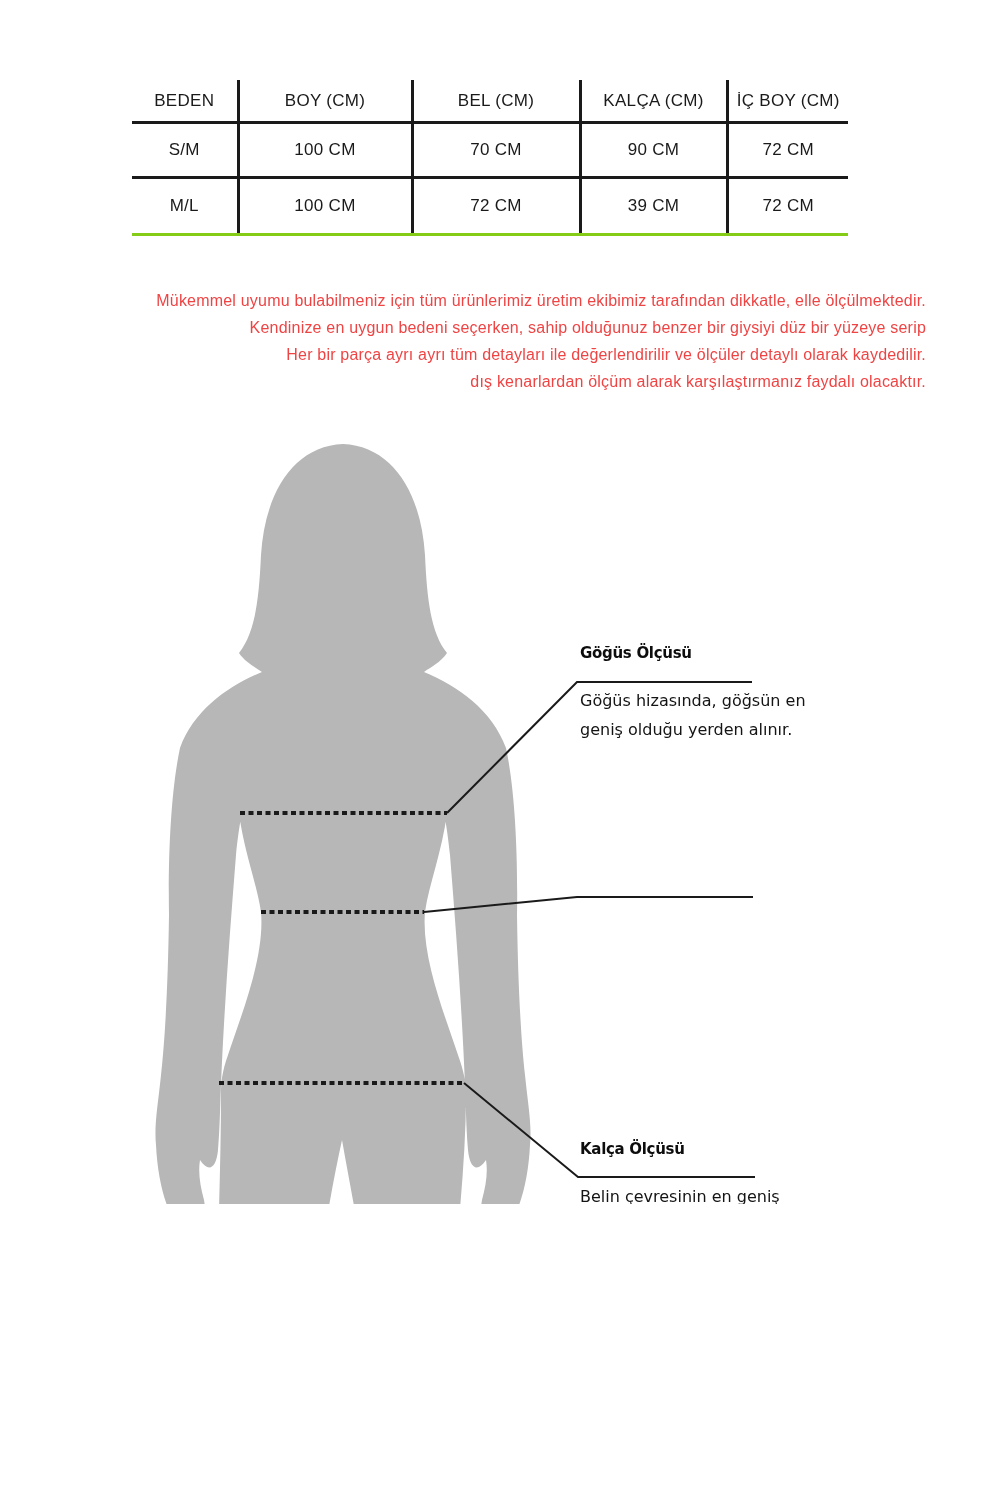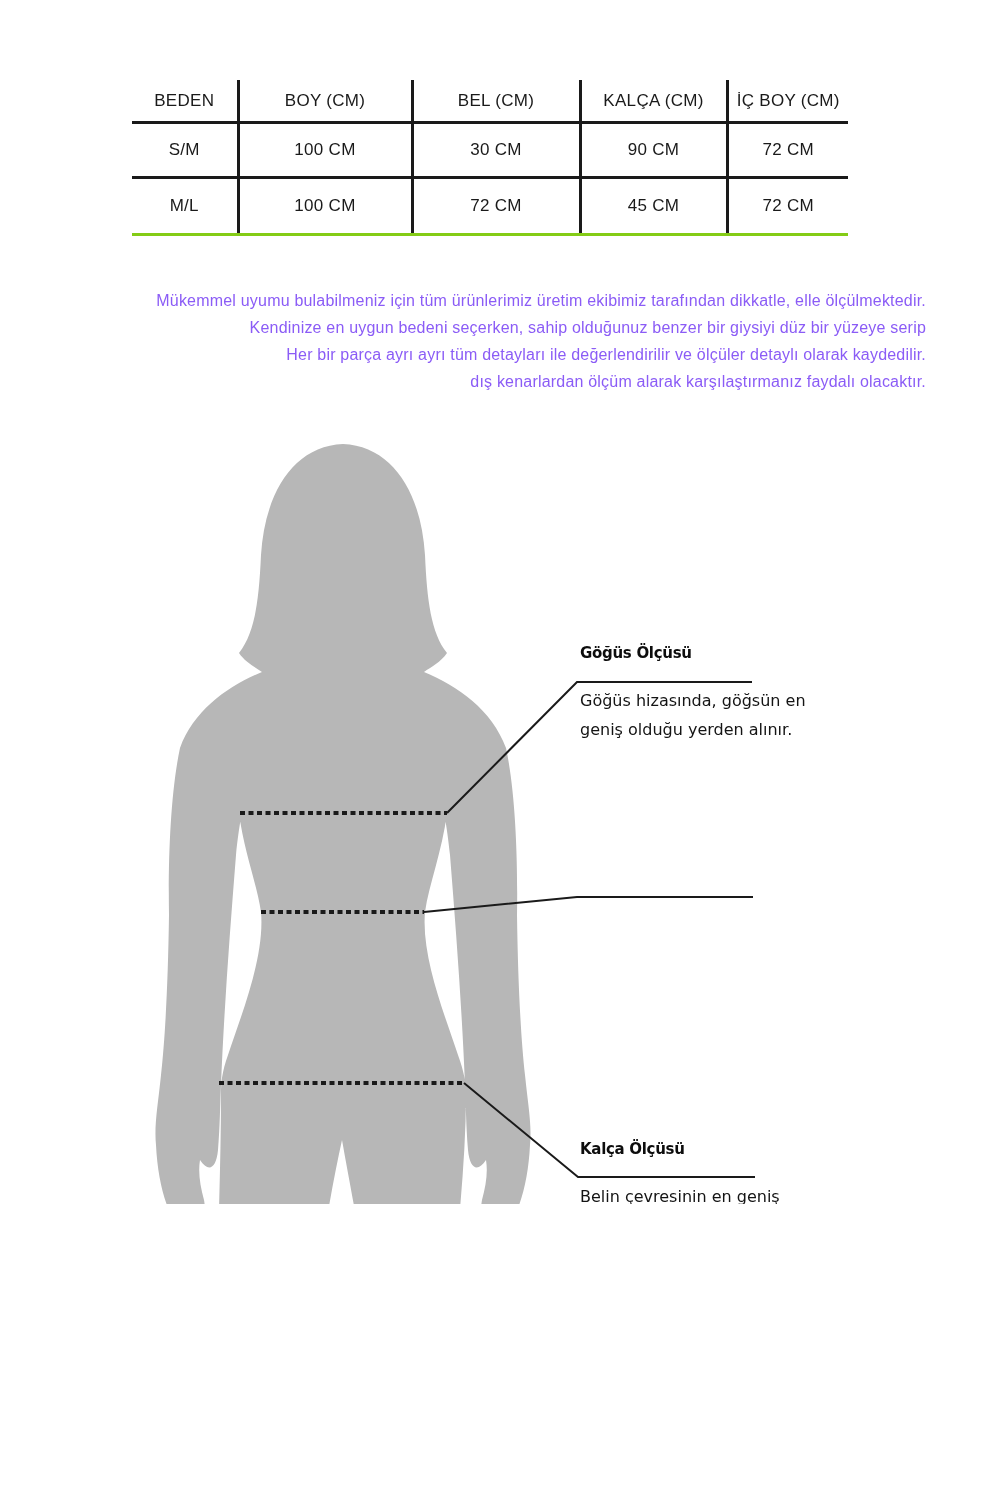--- a/index.html
+++ b/index.html
@@ -19,21 +19,21 @@
     padding:0;
   }
   .size-table th{height:41px;border-bottom:3px solid #1a1a1a;}
   .size-table tbody tr:nth-child(1) td{height:52px;border-bottom:3px solid #1a1a1a;}
   .size-table tbody tr:nth-child(2) td{height:54px;border-bottom:3px solid #84cc16;}
   .size-table th + th,.size-table td + td{border-left:3px solid #1a1a1a;}
 
   
   .intro{
     position:absolute;left:0;top:287px;width:926px;text-align:right;
-    font-size:16px;line-height:27px;letter-spacing:.2px;color:#8b5cf6;
+    font-size:16px;line-height:27px;letter-spacing:.2px;color:#ef4444;
   }
 
   
   .figure-svg{position:absolute;left:0;top:0;width:1000px;height:1500px;}
 
   .callout{position:absolute;width:330px;font-family:"DejaVu Sans",sans-serif;color:#141414;}
   .callout h3{margin:0;font-size:15px;line-height:26px;font-weight:700;letter-spacing:-.3px;color:#0d0d0d;}
   .callout .desc{margin-top:20px;font-size:16px;line-height:29px;}
   .callout-chest{left:580px;top:640px;}
   .callout-waist{left:578px;top:855px;}
@@ -58,29 +58,29 @@
         <th>BOY (CM)</th>
         <th>BEL (CM)</th>
         <th>KALÇA (CM)</th>
         <th>İÇ BOY (CM)</th>
       </tr>
     </thead>
     <tbody>
       <tr>
         <td>S/M</td>
         <td>100 CM</td>
-        <td>30 CM</td>
+        <td>70 CM</td>
         <td>90 CM</td>
         <td>72 CM</td>
       </tr>
       <tr>
         <td>M/L</td>
         <td>100 CM</td>
         <td>72 CM</td>
-        <td>45 CM</td>
+        <td>39 CM</td>
         <td>72 CM</td>
       </tr>
     </tbody>
   </table>
 
   <div class="intro">
     <div>Mükemmel uyumu bulabilmeniz için tüm ürünlerimiz üretim ekibimiz tarafından dikkatle, elle ölçülmektedir.</div>
     <div>Kendinize en uygun bedeni seçerken, sahip olduğunuz benzer bir giysiyi düz bir yüzeye serip</div>
     <div>Her bir parça ayrı ayrı tüm detayları ile değerlendirilir ve ölçüler detaylı olarak kaydedilir.</div>
     <div>dış kenarlardan ölçüm alarak karşılaştırmanız faydalı olacaktır.</div>

